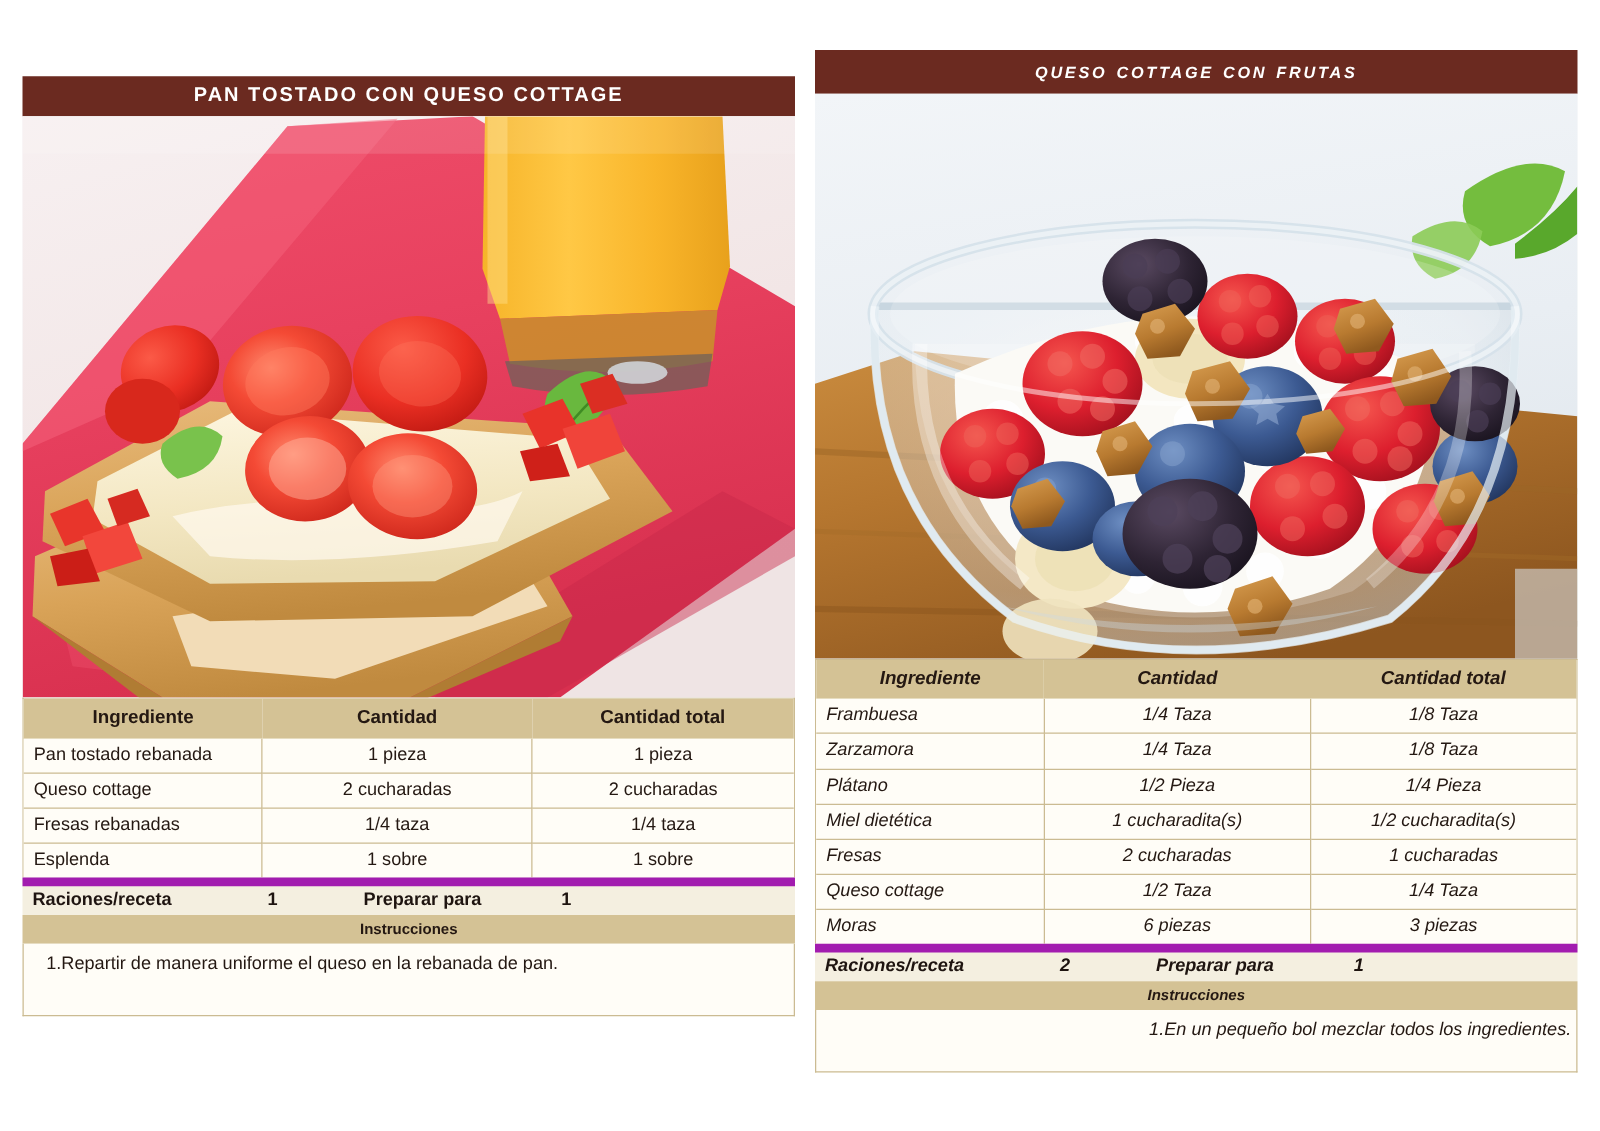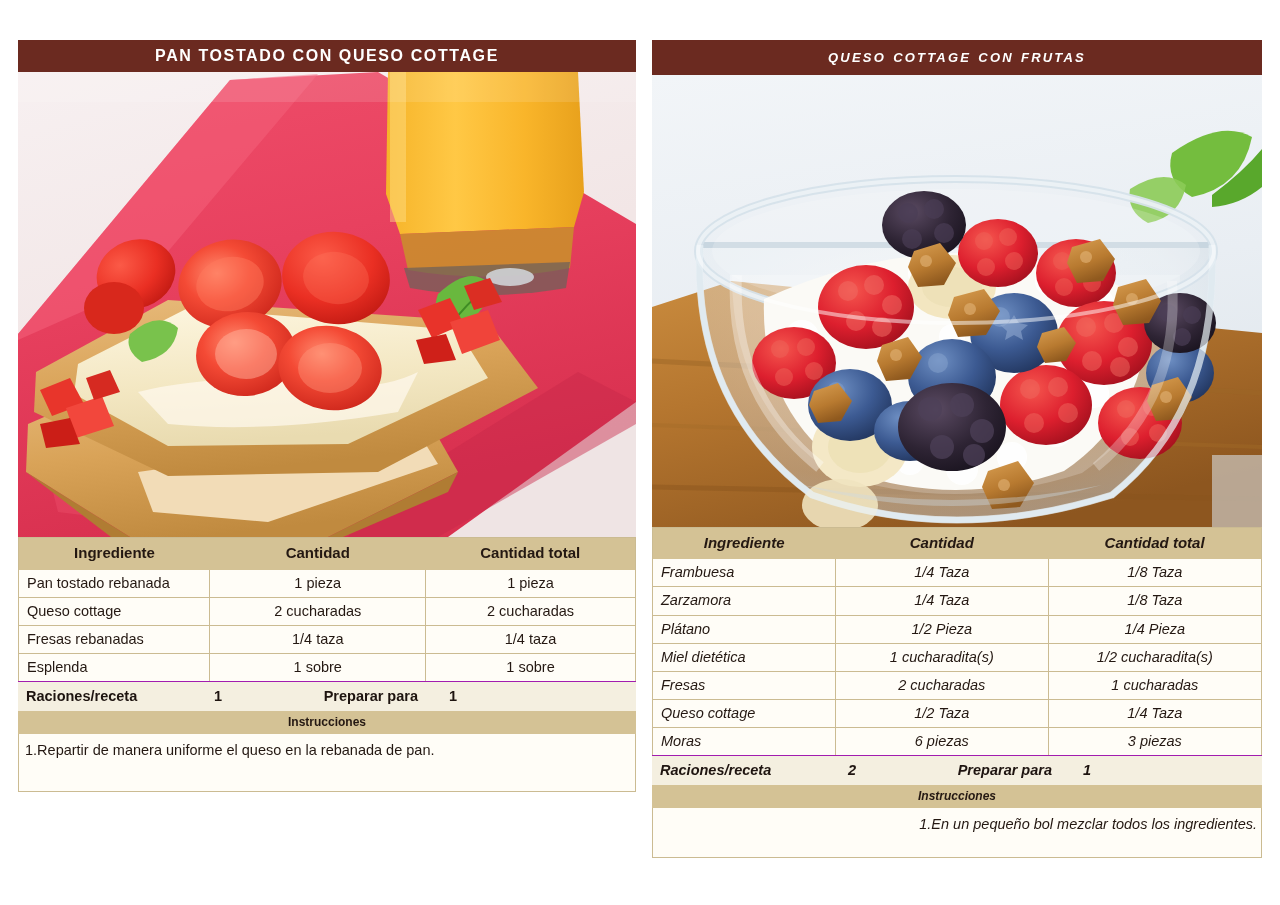--- a/index.html
+++ b/index.html
@@ -29,21 +29,21 @@
   .title-bar {
     background: #6b2a20;
     color: #ffffff;
     text-align: center;
     font-weight: bold;
     letter-spacing: 1.6px;
     padding: 6px 0 7px 0;
     font-size: 16px;
     line-height: 1.2;
   }
-  .title-bar.upper { text-transform: uppercase; }
+  .title-bar.upper { text-transform: uppercase; margin-top: 21px; }
   .title-bar.smallcaps {
     font-variant: small-caps;
     text-transform: lowercase;
     letter-spacing: 2.2px;
     font-size: 18px;
   }
 
   
   .photo {
     position: relative;
@@ -89,48 +89,48 @@
   .rtable tbody td.qty {
     text-align: center;
     border-right: 1px solid #cbbb92;
   }
   .rtable tbody td.tot { text-align: center; }
   .rtable tbody tr:last-child td { border-bottom: none; }
 
   
   .servings {
     background: #f4efe0;
-    border-top: 1px solid #a21caf;
+    border-top: 7px solid #a21caf;
     display: flex;
     align-items: center;
     font-weight: bold;
     font-size: 14.5px;
     color: #1e1410;
     padding: 6px 0 7px 0;
     height: 30px;
   }
   .sv-label1 { padding-left: 8px; width: 160px; }
   .sv-val1   { width: 80px; text-align: center; }
-  .sv-label2 { width: 160px; text-align: right; }
+  .sv-label2 { width: 160px; text-align: center; }
   .sv-val2   { width: 70px; text-align: center; }
 
   
   .instr-head {
     background: #d4c295;
     text-align: center;
     font-weight: bold;
     font-size: 12px;
     color: #241812;
     padding: 4px 0 5px 0;
   }
   .instr-body {
     background: #fffdf7;
     border: 1px solid #cbbb92;
     border-top: none;
-    padding: 6px 4px 8px 6px;
+    padding: 6px 4px 8px 18px;
     min-height: 58px;
   }
   .instr-line {
     font-size: 14.5px;
     color: #241812;
     line-height: 1.38;
     white-space: nowrap;
   }
   .instr-body.tall { min-height: 50px; text-align: right; }
 

